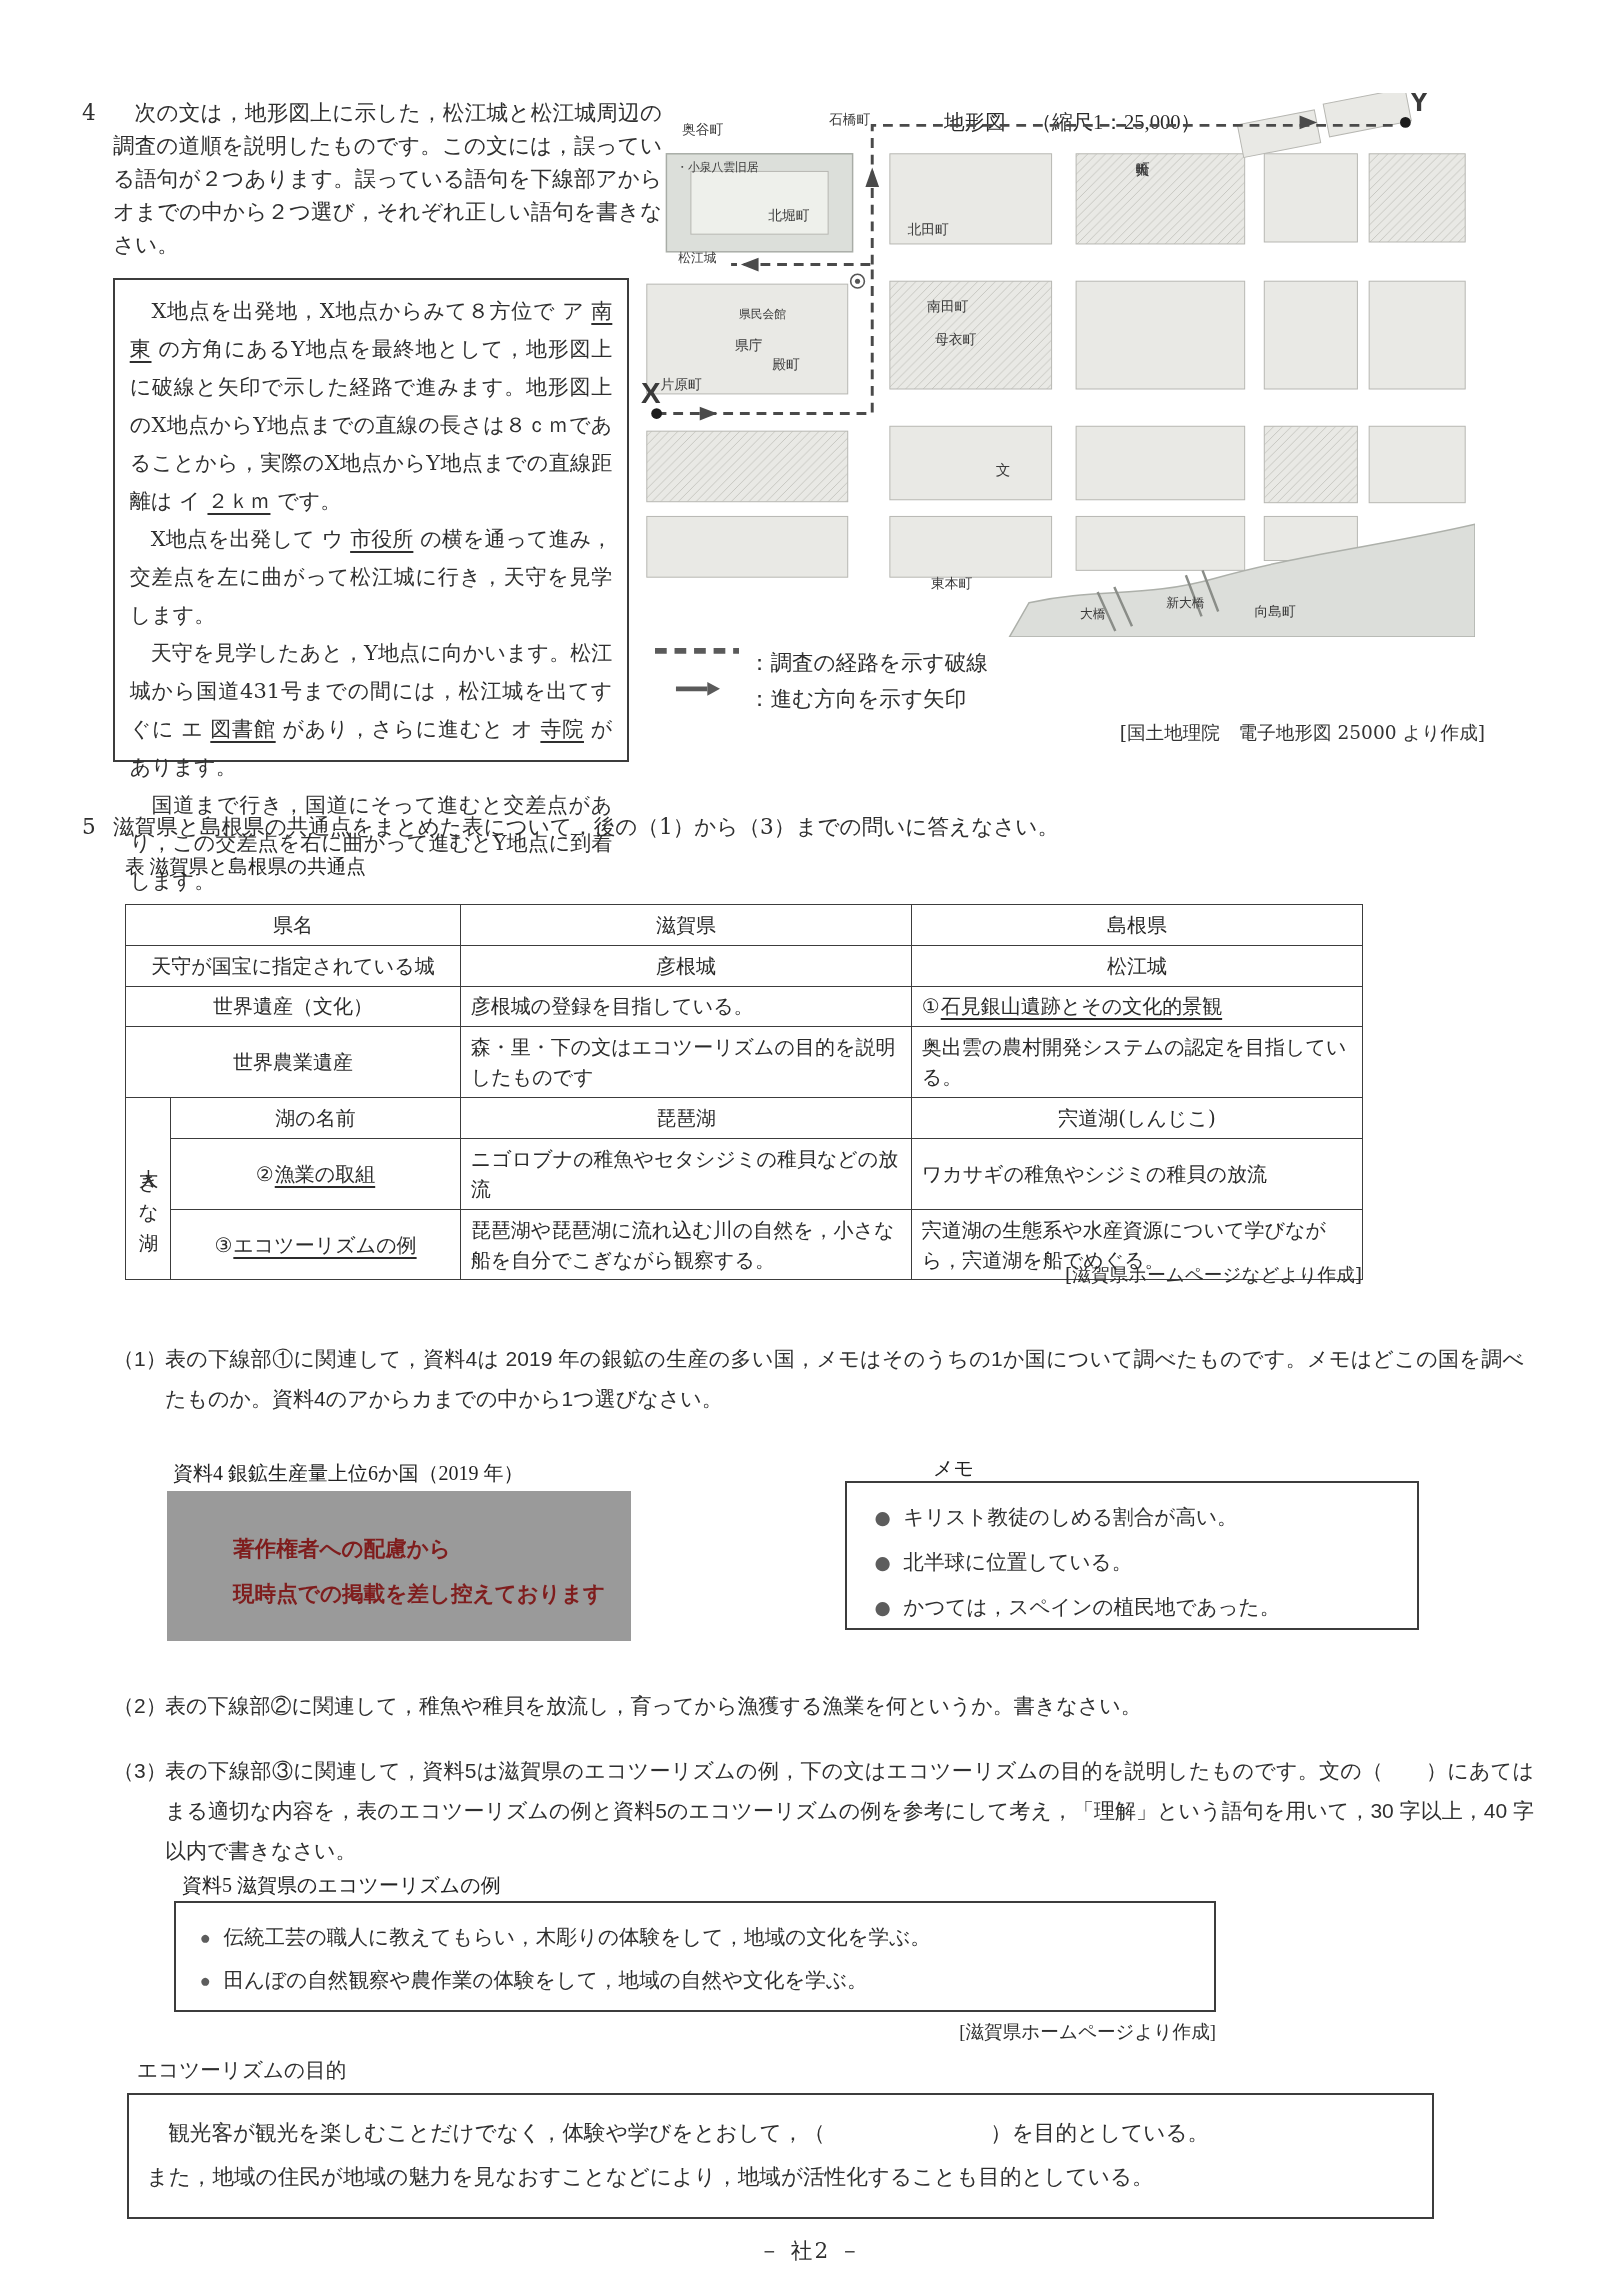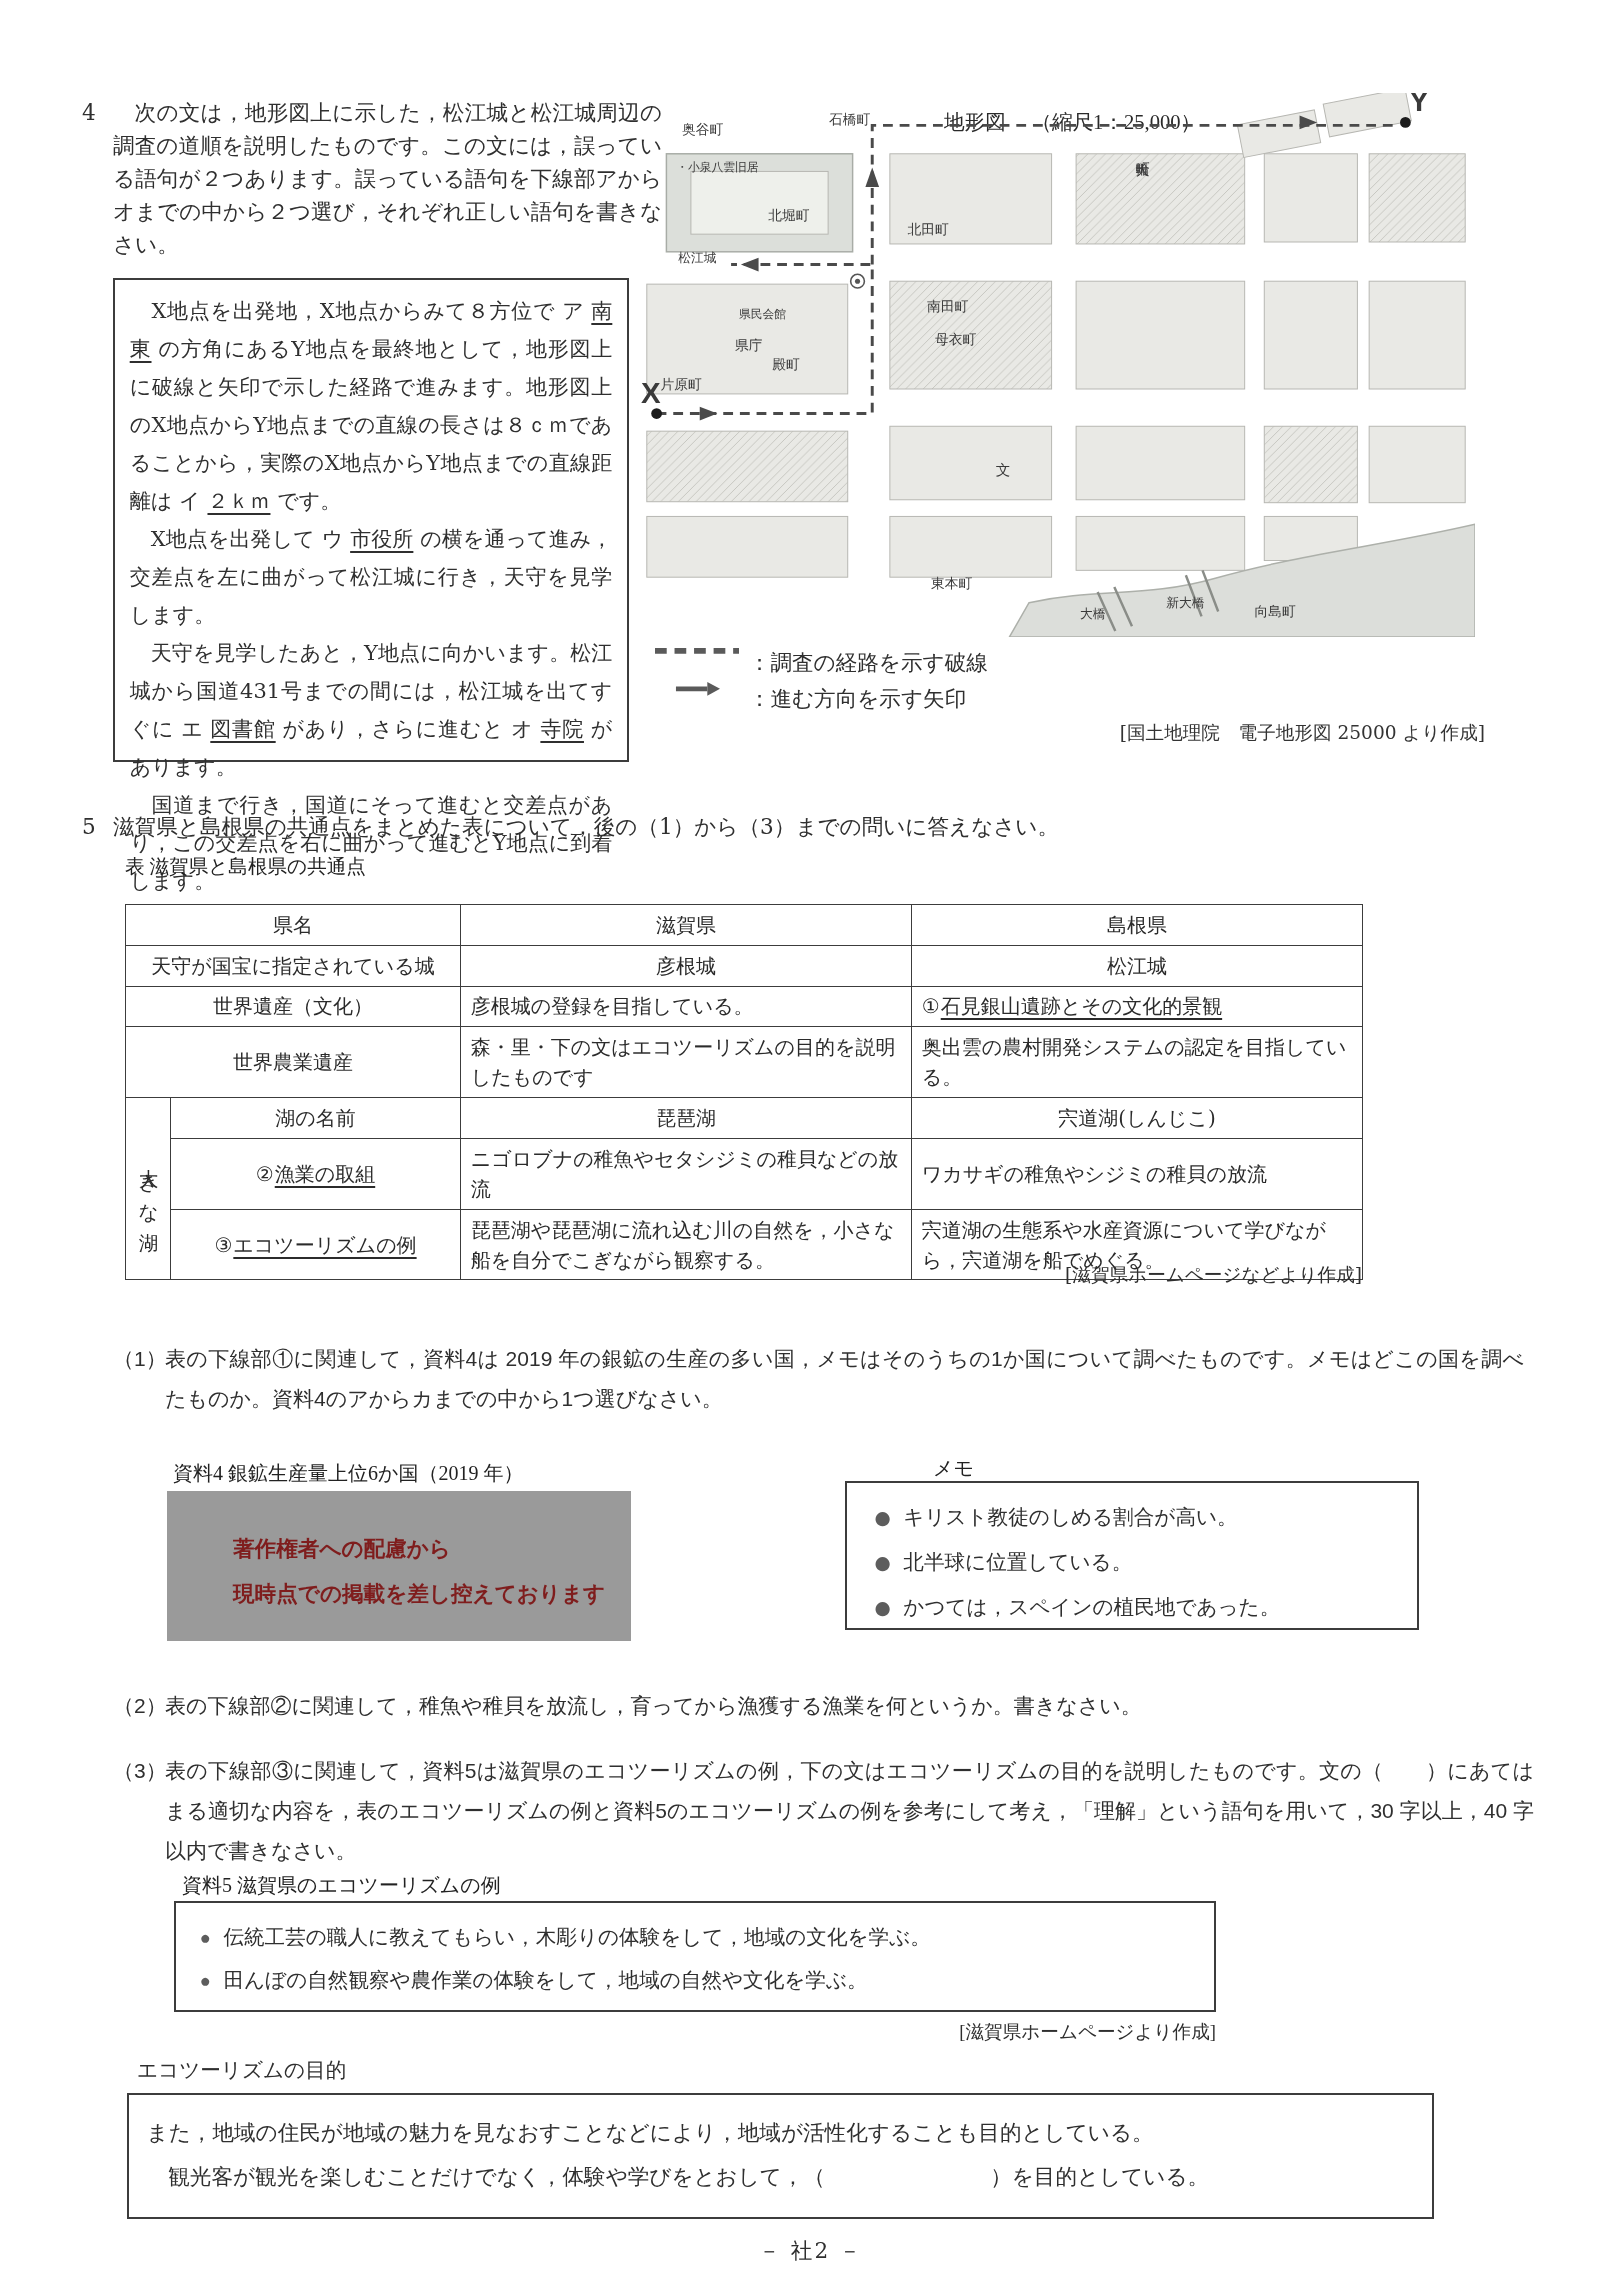--- a/index.html
+++ b/index.html
@@ -297,18 +297,18 @@
 
 <div class="abs sans boxtitle" style="left:182px; top:1872px;">資料5 滋賀県のエコツーリズムの例</div>
 <div class="abs sans" id="shiryo5-box">
   <div><span class="bullet">●</span><span>伝統工芸の職人に教えてもらい，木彫りの体験をして，地域の文化を学ぶ。</span></div>
   <div><span class="bullet">●</span><span>田んぼの自然観察や農作業の体験をして，地域の自然や文化を学ぶ。</span></div>
 </div>
 <div class="abs sans" id="shiryo5-source">[滋賀県ホームページより作成]</div>
 
 <div class="abs sans" style="left:137px; top:2056px; font-size:20.6px;">エコツーリズムの目的</div>
 <div class="abs sans" id="purpose-box">
+  <div><span>　観光客が観光を楽しむことだけでなく，体験や学びをとおして，（</span><span class="gap"></span><span>）を目的としている。</span></div>
   <div>また，地域の住民が地域の魅力を見なおすことなどにより，地域が活性化することも目的としている。</div>
-  <div><span>　観光客が観光を楽しむことだけでなく，体験や学びをとおして，（</span><span class="gap"></span><span>）を目的としている。</span></div>
 </div>
 
 <div class="abs serif" id="footer">－ 社2 －</div>
 
 
 </body></html>

